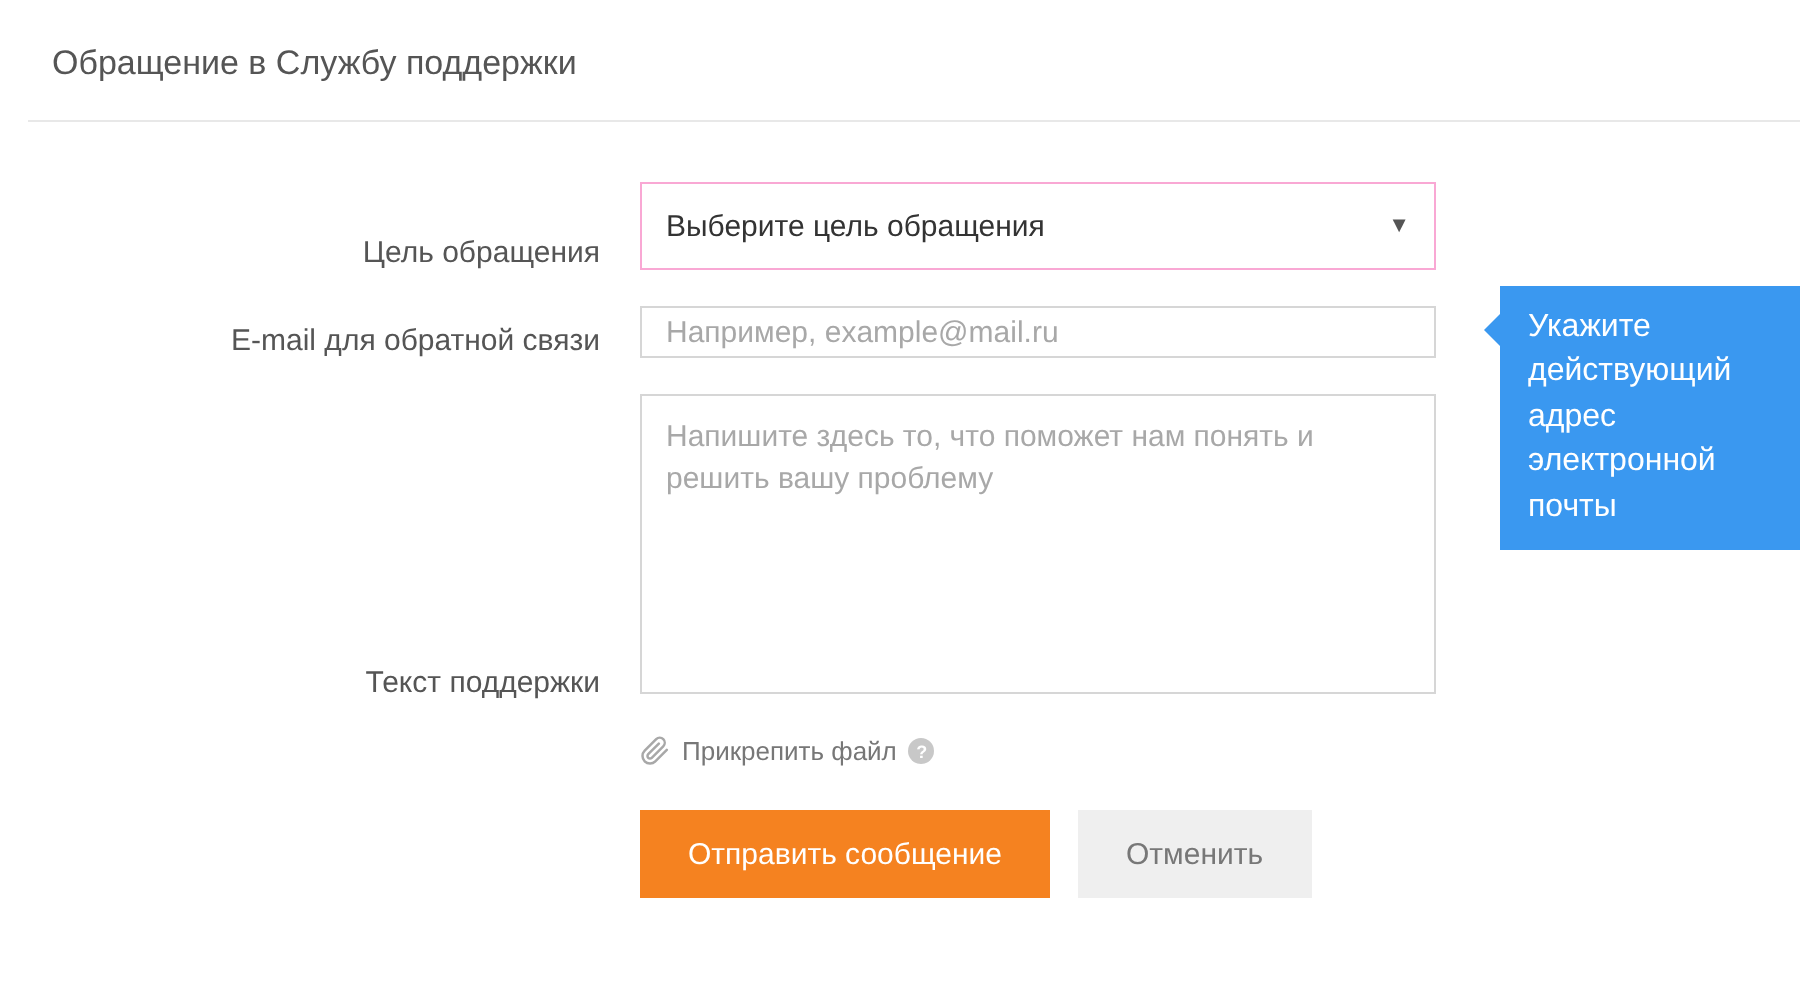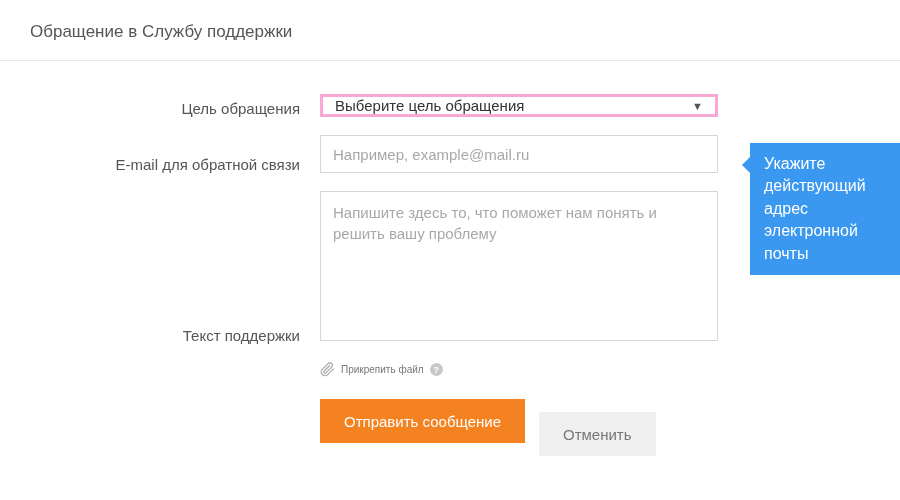--- a/index.html
+++ b/index.html
@@ -7,22 +7,23 @@
       font-family: Arial, Helvetica, sans-serif;
       background: #fff;
       color: #333;
       font-size: 14px;
       width: 900px;
       height: 500px;
       overflow: hidden;
       position: relative;
     }
     .header {
-      padding: 22px 30px 18px;
+      padding: 22px 12px 18px;
       border-bottom: 1px solid #e8e8e8;
+      margin-left: 14px;
     }
     .page-title {
       font-size: 17px;
       font-weight: normal;
       color: #555;
     }
     .form-container {
       padding: 30px 30px 20px;
     }
     .form-row {
@@ -37,40 +38,40 @@
       text-align: right;
       font-size: 15px;
       color: #555;
     }
     .form-control {
       width: 398px;
     }
     .select-wrap {
       position: relative;
       width: 100%;
-      height: 23px;
-      border: 3px solid #f9a8d4;
+      height: 44px;
+      border: 1px solid #f9a8d4;
       background: #fff;
       display: flex;
       align-items: center;
       padding: 0 12px;
       cursor: pointer;
     }
     .select-value {
       flex: 1;
       font-size: 15px;
       color: #333;
     }
     .select-caret {
       color: #555;
       font-size: 11px;
     }
     .text-input {
       width: 100%;
-      height: 38px;
+      height: 26px;
       border: 1px solid #d6d6d6;
       padding: 0 12px;
       font-size: 15px;
       color: #333;
       outline: none;
       font-family: inherit;
     }
     .text-input::placeholder { color: #a8a8a8; }
     .textarea-input {
       width: 100%;
@@ -87,21 +88,21 @@
     .textarea-input::placeholder { color: #a8a8a8; }
     .attach-row {
       display: flex;
       align-items: center;
       margin-left: 290px;
       margin-top: 12px;
       margin-bottom: 22px;
       gap: 6px;
     }
     .attach-label {
-      font-size: 10px;
+      font-size: 13px;
       color: #777;
     }
     .help-circle {
       width: 13px;
       height: 13px;
       border-radius: 50%;
       background: #c8c8c8;
       color: #fff;
       font-size: 9px;
       font-weight: bold;
@@ -123,21 +124,20 @@
       cursor: pointer;
       font-family: inherit;
     }
     .btn-primary {
       background: #f58220;
       color: #fff;
     }
     .btn-secondary {
       background: #efefef;
       color: #777;
-      margin-top: 13px;
     }
     .tooltip {
       position: absolute;
       right: 0;
       top: 143px;
       background: #3a98f0;
       color: #fff;
       padding: 10px 14px;
       font-size: 16px;
       line-height: 1.4;

